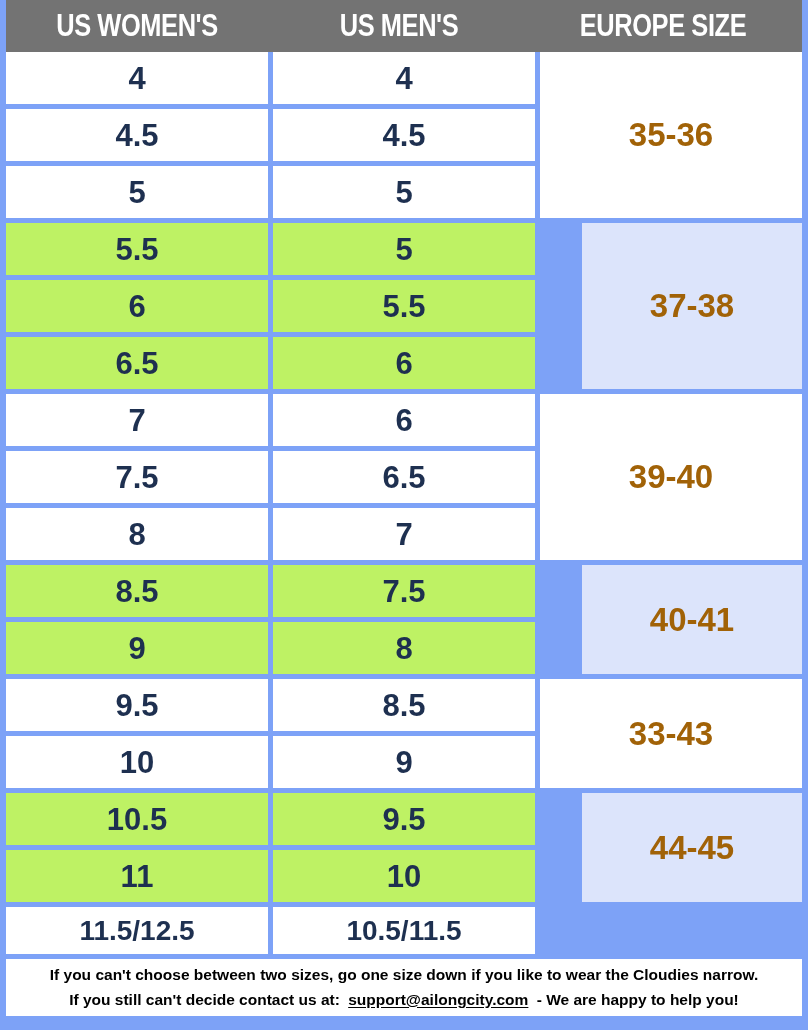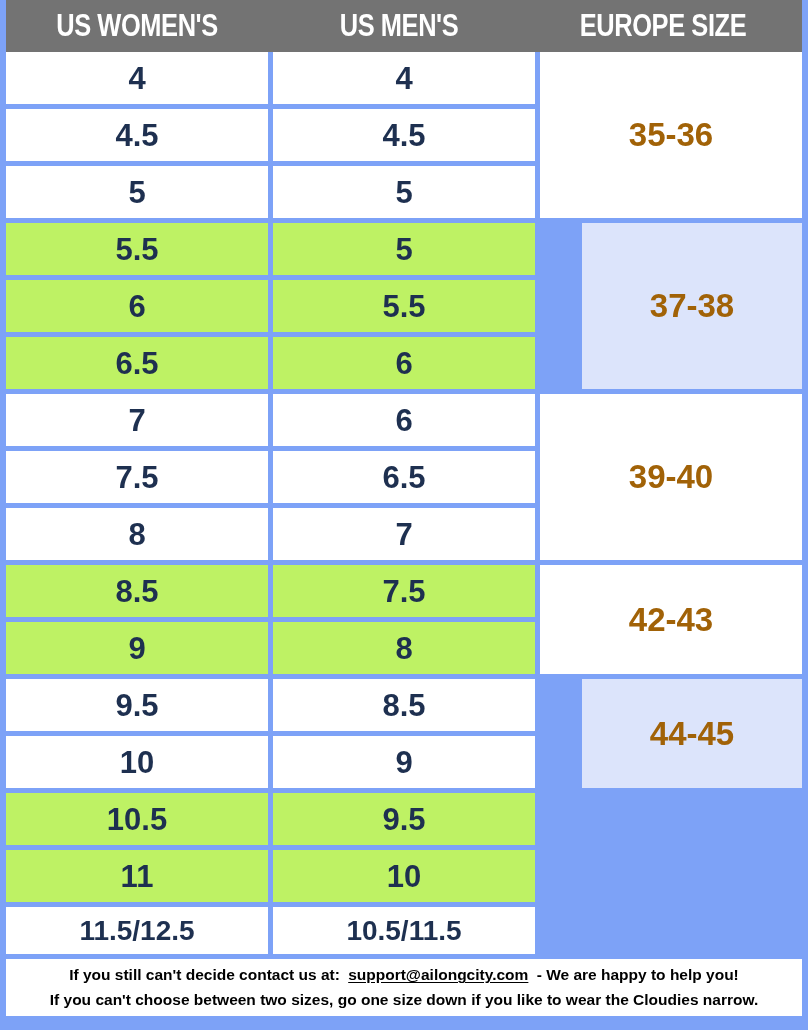--- a/index.html
+++ b/index.html
@@ -138,27 +138,28 @@
         <div class="cell">8.5</div>
         <div class="cell">9</div>
         <div class="cell alt">9.5</div>
         <div class="cell alt">10</div>
         <div class="cell last">10.5/11.5</div>
       </div>
     <div class="col col-e" id="col-europe">
         <div class="ecell span3">35-36</div>
         <div class="ecell span3 alt">37-38</div>
         <div class="ecell span3">39-40</div>
-        <div class="ecell span2">42-43</div>
+        <div class="ecell span2 alt">40-41</div>
+        <div class="ecell span2">33-43</div>
         <div class="ecell span2 alt">44-45</div>
       </div>
   </div>
 
   <div class="footer">
+    <div class="line">If you can't choose between two sizes, go one size down if you like to wear the Cloudies narrow.</div>
     <div class="line">
       <span>If you still can't decide contact us at:</span>
       <span class="email">support@ailongcity.com</span>
       <span>- We are happy to help you!</span>
     </div>
-    <div class="line">If you can't choose between two sizes, go one size down if you like to wear the Cloudies narrow.</div>
   </div>
 
 </div>
 
 </body></html>

